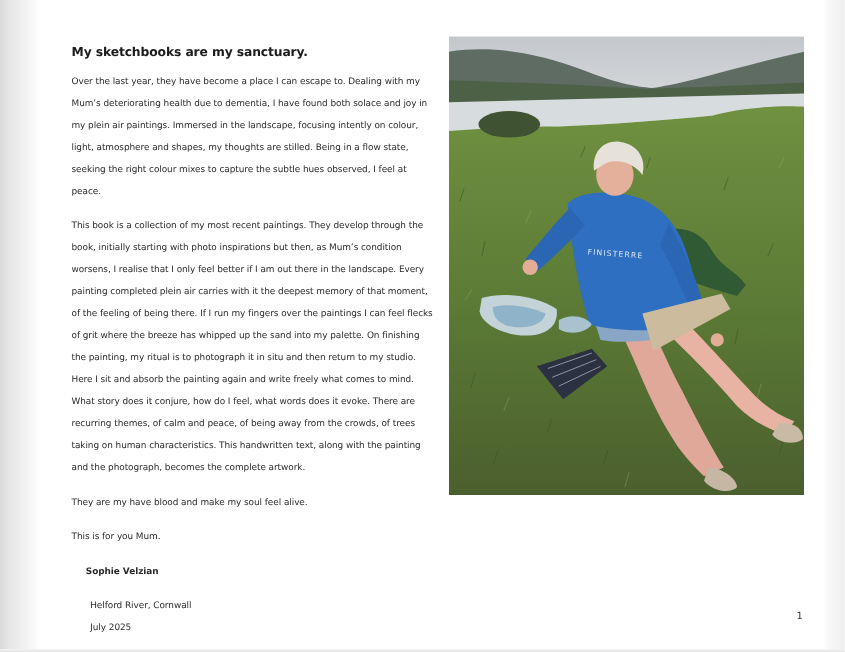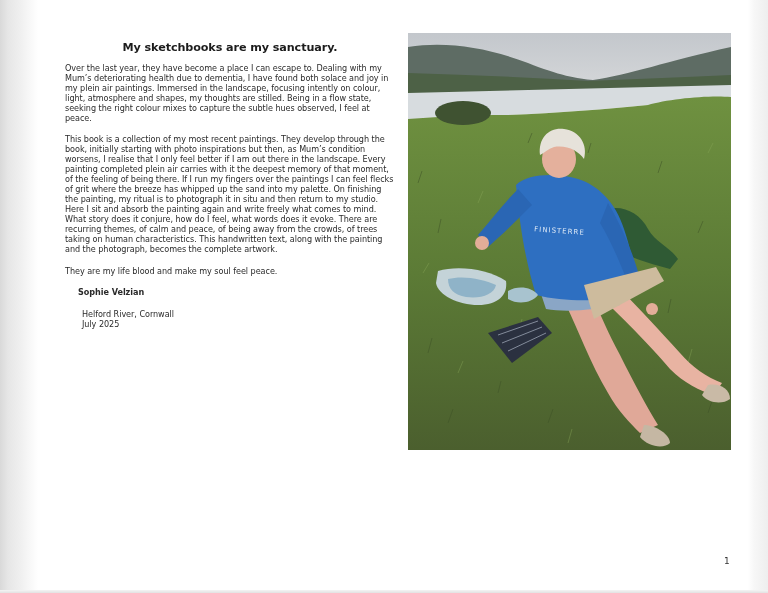--- a/index.html
+++ b/index.html
@@ -16,24 +16,23 @@
       position: absolute; left: 0; bottom: 0; width: 768px; height: 3px;
       background: linear-gradient(to bottom, #f4f4f4, #e2e2e2);
     }
     .text-col {
       position: absolute; left: 65px; top: 41px; width: 330px;
       color: #2a2a2a;
     }
     .title {
       font-size: 11.2px; font-weight: bold; margin: 0 0 9px 0; color: #1c1c1c;
       letter-spacing: -0.1px;
-      text-align: center;
     }
     .para {
-      font-size: 8.1px; line-height: 10px; margin: 0 0 11.4px 0;
+      font-size: 8.1px; line-height: 20px; margin: 0 0 11.4px 0;
       letter-spacing: -0.05px;
     }
     .para.sig { font-weight: bold; margin-left: 13px; }
     .para.tight { margin-bottom: 0; padding-left: 17px; }
     .photo {
       position: absolute; left: 408px; top: 33px; width: 323px; height: 417px;
       overflow: hidden;
     }
     .photo svg { display: block; }
     .page-number {
@@ -41,21 +40,22 @@
     }
   </style>
 </head>
 <body>
 
 <div class="page">
   <div class="text-col">
     <h1 class="title">My sketchbooks are my sanctuary.</h1>
     <p class="para">Over the last year, they have become a place I can escape to. Dealing with my Mum’s deteriorating health due to dementia, I have found both solace and joy in my plein air paintings. Immersed in the landscape, focusing intently on colour, light, atmosphere and shapes, my thoughts are stilled. Being in a flow state, seeking the right colour mixes to capture the subtle hues observed, I feel at peace.</p>
     <p class="para">This book is a collection of my most recent paintings. They develop through the book, initially starting with photo inspirations but then, as Mum’s condition worsens, I realise that I only feel better if I am out there in the landscape. Every painting completed plein air carries with it the deepest memory of that moment, of the feeling of being there. If I run my fingers over the paintings I can feel flecks of grit where the breeze has whipped up the sand into my palette. On finishing the painting, my ritual is to photograph it in situ and then return to my studio. Here I sit and absorb the painting again and write freely what comes to mind. What story does it conjure, how do I feel, what words does it evoke. There are recurring themes, of calm and peace, of being away from the crowds, of trees taking on human characteristics.  This handwritten text, along with the painting and the photograph, becomes the complete artwork.</p>
-    <p class="para">They are my life blood and make my soul feel peace.</p>
+    <p class="para">They are my have blood and make my soul feel alive.</p>
+    <p class="para">This is for you Mum.</p>
     <p class="para sig">Sophie Velzian</p>
     <p class="para tight">Helford River, Cornwall</p>
     <p class="para tight">July 2025</p>
   </div>
 
   <div class="photo">
     <svg width="323" height="417" viewBox="0 0 323 417" xmlns="http://www.w3.org/2000/svg">
       <defs>
         <linearGradient id="sky" x1="0" y1="0" x2="0" y2="1">
           <stop offset="0" stop-color="#c3c7cc"></stop>

